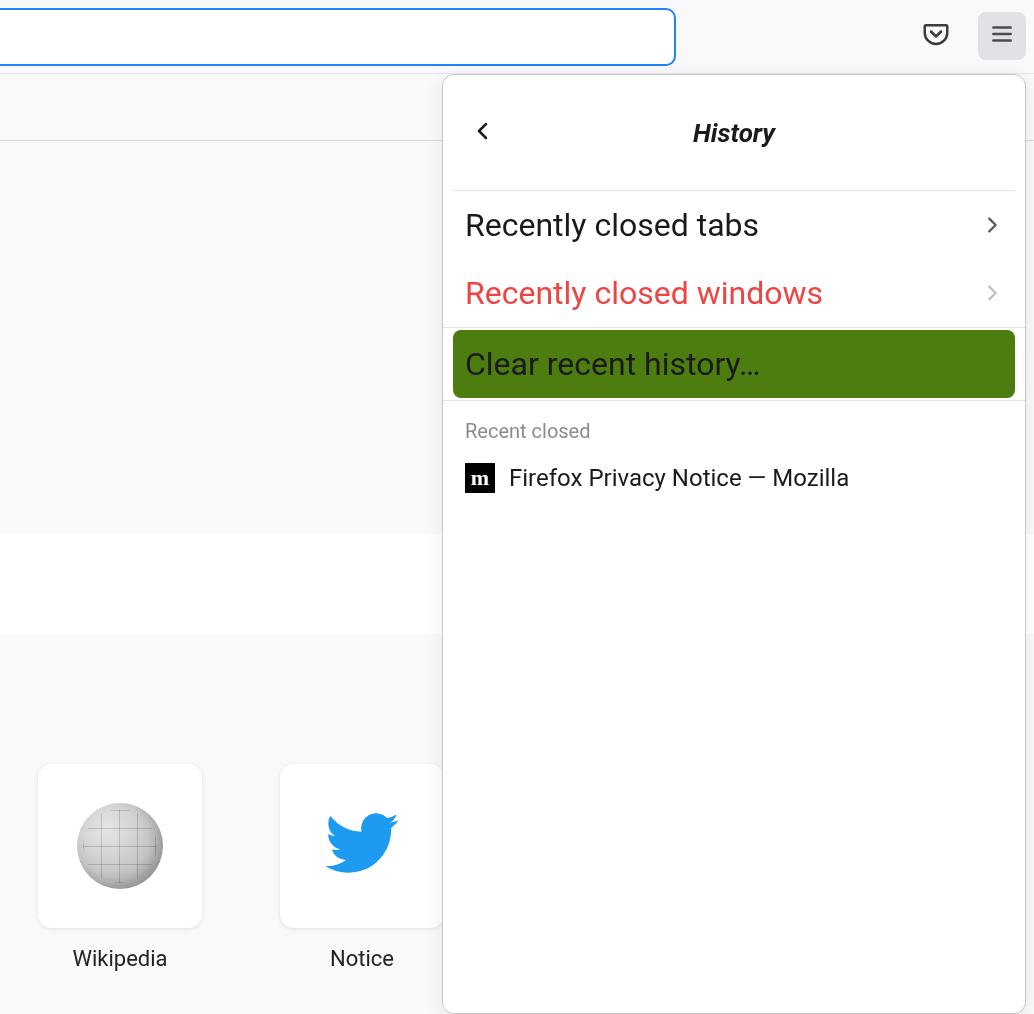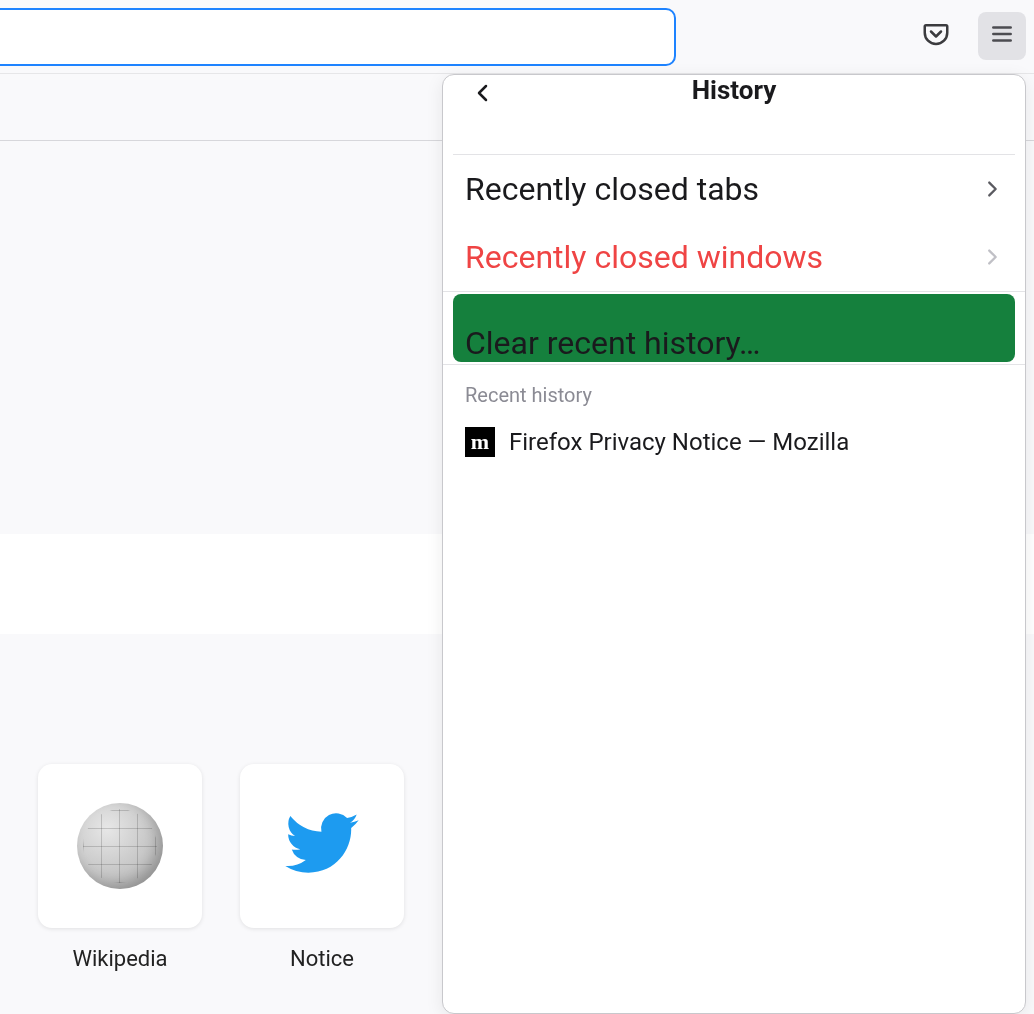--- a/index.html
+++ b/index.html
@@ -84,21 +84,21 @@
       height: 100px;
       background: #fff;
     }
 
     
     .shortcuts {
       position: absolute;
       left: 38px;
       top: 690px;
       display: flex;
-      gap: 38px;
+      gap: 78px;
     }
     .shortcut {
       display: flex;
       flex-direction: column;
       align-items: center;
       gap: 18px;
       cursor: pointer;
     }
     .shortcut-tile {
       width: 164px;
@@ -123,25 +123,26 @@
       width: 584px;
       bottom: 0;
       background: #fff;
       border: 1px solid #c8c8cc;
       border-radius: 12px;
       box-shadow: 0 4px 18px rgba(0,0,0,.08);
       padding: 0 10px;
     }
     .panel-header {
       position: relative;
-      height: 80px;
-      display: flex;
-      align-items: flex-start;
+      height: 116px;
+      display: flex;
+      align-items: center;
       justify-content: center;
       border-bottom: 1px solid #e3e3e6;
+      font-style: italic;
     }
     .panel-back {
       position: absolute;
       left: 10px;
       width: 40px;
       height: 40px;
       display: flex;
       align-items: center;
       justify-content: center;
       cursor: pointer;
@@ -166,23 +167,22 @@
       color: #ef4444;
       cursor: default;
     }
     .panel-row.disabled svg { stroke: #c0c0c6 !important; }
     .panel-sep {
       height: 1px;
       background: #e3e3e6;
       margin: 0 -10px;
     }
     .panel-row.highlighted {
-      background: #15803d;
+      background: #4d7c0f;
       margin: 2px 0;
-      align-items: flex-end;
     }
     .section-label {
       font-size: 20px;
       color: #8b8b94;
       padding: 18px 12px 10px;
     }
     .history-item {
       display: flex;
       align-items: center;
       gap: 14px;
@@ -306,19 +306,19 @@
   </div>
 
   <div class="panel-sep"></div>
 
   <div class="panel-row highlighted">
     <span>Clear recent history…</span>
   </div>
 
   <div class="panel-sep"></div>
 
-  <div class="section-label">Recent history</div>
+  <div class="section-label">Recent closed</div>
 
   <div class="history-item">
     <span class="moz-icon">m</span>
     <span>Firefox Privacy Notice — Mozilla</span>
   </div>
 </div>
 
 </body></html>

